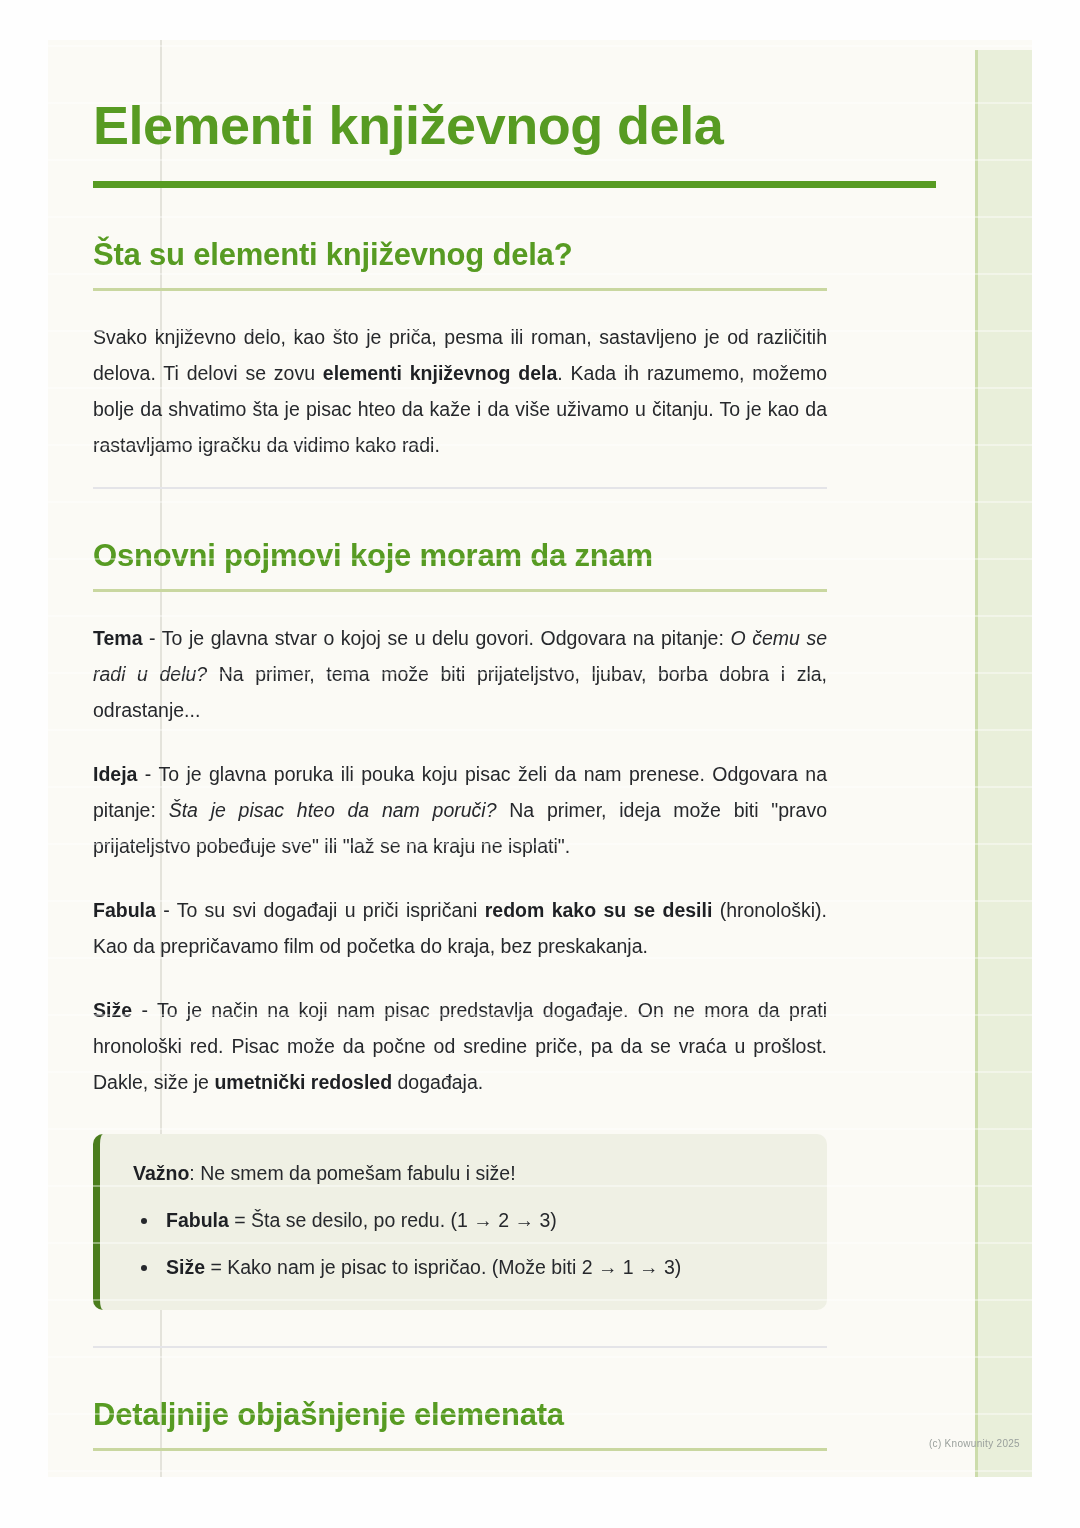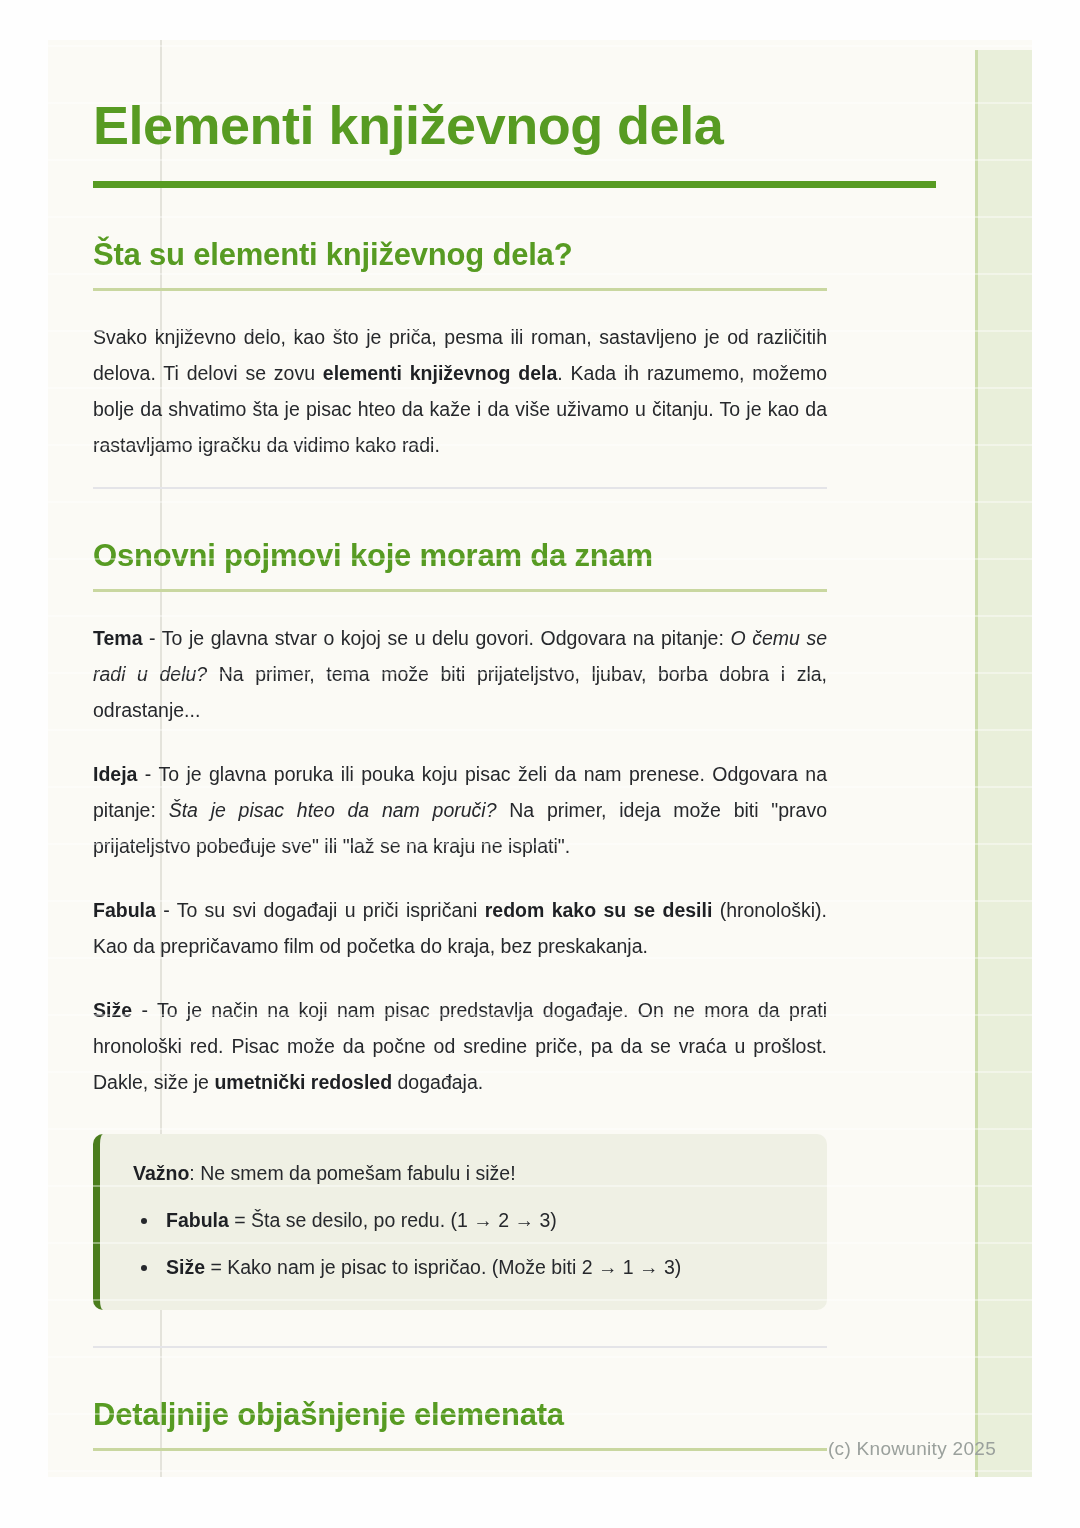--- a/index.html
+++ b/index.html
@@ -75,22 +75,22 @@
     background:var(--callout-bg);
     border-left:7px solid var(--callout-border);
     border-radius:10px;
     padding:22px 36px 26px 33px;
     font-size:19.5px;line-height:34px;
   }
   .callout strong{font-weight:700;color:#1e2024;}
   .callout ul{margin-top:10px;padding-left:27px;list-style:disc;}
   .callout li{margin-top:13px;padding-left:6px;}
   .footer{
-    position:absolute;top:1438px;right:84px;z-index:60;
-    font-size:19px;color:var(--muted);letter-spacing:0.3px;
+    position:absolute;top:1438px;right:60px;z-index:60;
+    font-size:10px;color:var(--muted);letter-spacing:0.3px;
   }
 </style>
 </head>
 <body>
 
 <div class="page">
   <div class="margin-line"></div>
   <div class="side-strip"></div>
 
   <div class="content">

